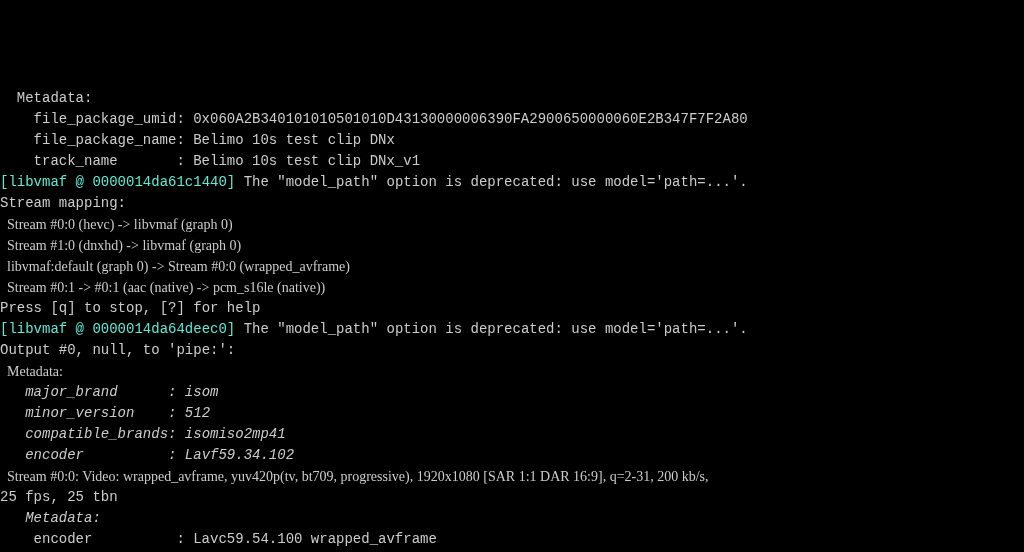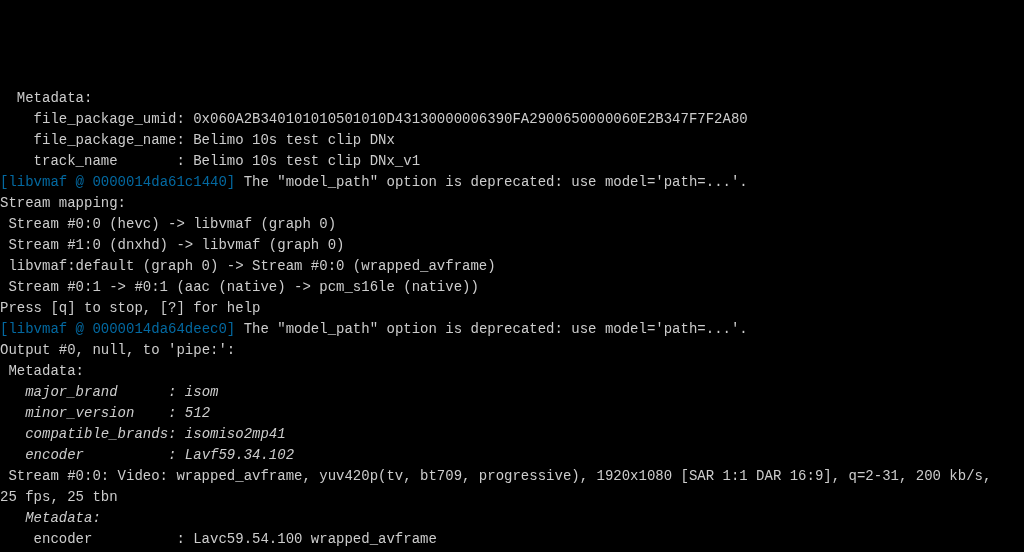--- a/index.html
+++ b/index.html
@@ -9,22 +9,22 @@
     font-family: Consolas, "Courier New", monospace;
     font-size: 14px;
     line-height: 1.5;
     padding: 4px 0;
     width: 1024px;
     height: 552px;
     overflow: hidden;
     white-space: pre;
   }
   .line { display: block; }
-  .green { color: #0369a1; }
-  .i1 { padding-left: 1ch; }
+  .green { color: #5eead4; }
+  .i1 { padding-left: 1ch; font-family: Liberation Serif, serif; }
   .i2 { padding-left: 2ch; }
   .i3 { padding-left: 3ch; font-style: italic; }
   .i4 { padding-left: 4ch; }
 </style>
 </head>
 <body>
 
 
 
 <div id="terminal"><div class="line i2"><span>Metadata:</span></div><div class="line i4"><span>file_package_umid: 0x060A2B340101010501010D43130000006390FA2900650000060E2B347F7F2A80</span></div><div class="line i4"><span>file_package_name: Belimo 10s test clip DNx</span></div><div class="line i4"><span>track_name       : Belimo 10s test clip DNx_v1</span></div><div class="line"><span class="green">[libvmaf @ 0000014da61c1440]</span><span> The "model_path" option is deprecated: use model='path=...'.</span></div><div class="line"><span>Stream mapping:</span></div><div class="line i1"><span>Stream #0:0 (hevc) -&gt; libvmaf (graph 0)</span></div><div class="line i1"><span>Stream #1:0 (dnxhd) -&gt; libvmaf (graph 0)</span></div><div class="line i1"><span>libvmaf:default (graph 0) -&gt; Stream #0:0 (wrapped_avframe)</span></div><div class="line i1"><span>Stream #0:1 -&gt; #0:1 (aac (native) -&gt; pcm_s16le (native))</span></div><div class="line"><span>Press [q] to stop, [?] for help</span></div><div class="line"><span class="green">[libvmaf @ 0000014da64deec0]</span><span> The "model_path" option is deprecated: use model='path=...'.</span></div><div class="line"><span>Output #0, null, to 'pipe:':</span></div><div class="line i1"><span>Metadata:</span></div><div class="line i3"><span>major_brand      : isom</span></div><div class="line i3"><span>minor_version    : 512</span></div><div class="line i3"><span>compatible_brands: isomiso2mp41</span></div><div class="line i3"><span>encoder          : Lavf59.34.102</span></div><div class="line i1"><span>Stream #0:0: Video: wrapped_avframe, yuv420p(tv, bt709, progressive), 1920x1080 [SAR 1:1 DAR 16:9], q=2-31, 200 kb/s,</span></div><div class="line"><span>25 fps, 25 tbn</span></div><div class="line i3"><span>Metadata:</span></div><div class="line i4"><span>encoder          : Lavc59.54.100 wrapped_avframe</span></div><div class="line i1"></div></div>

